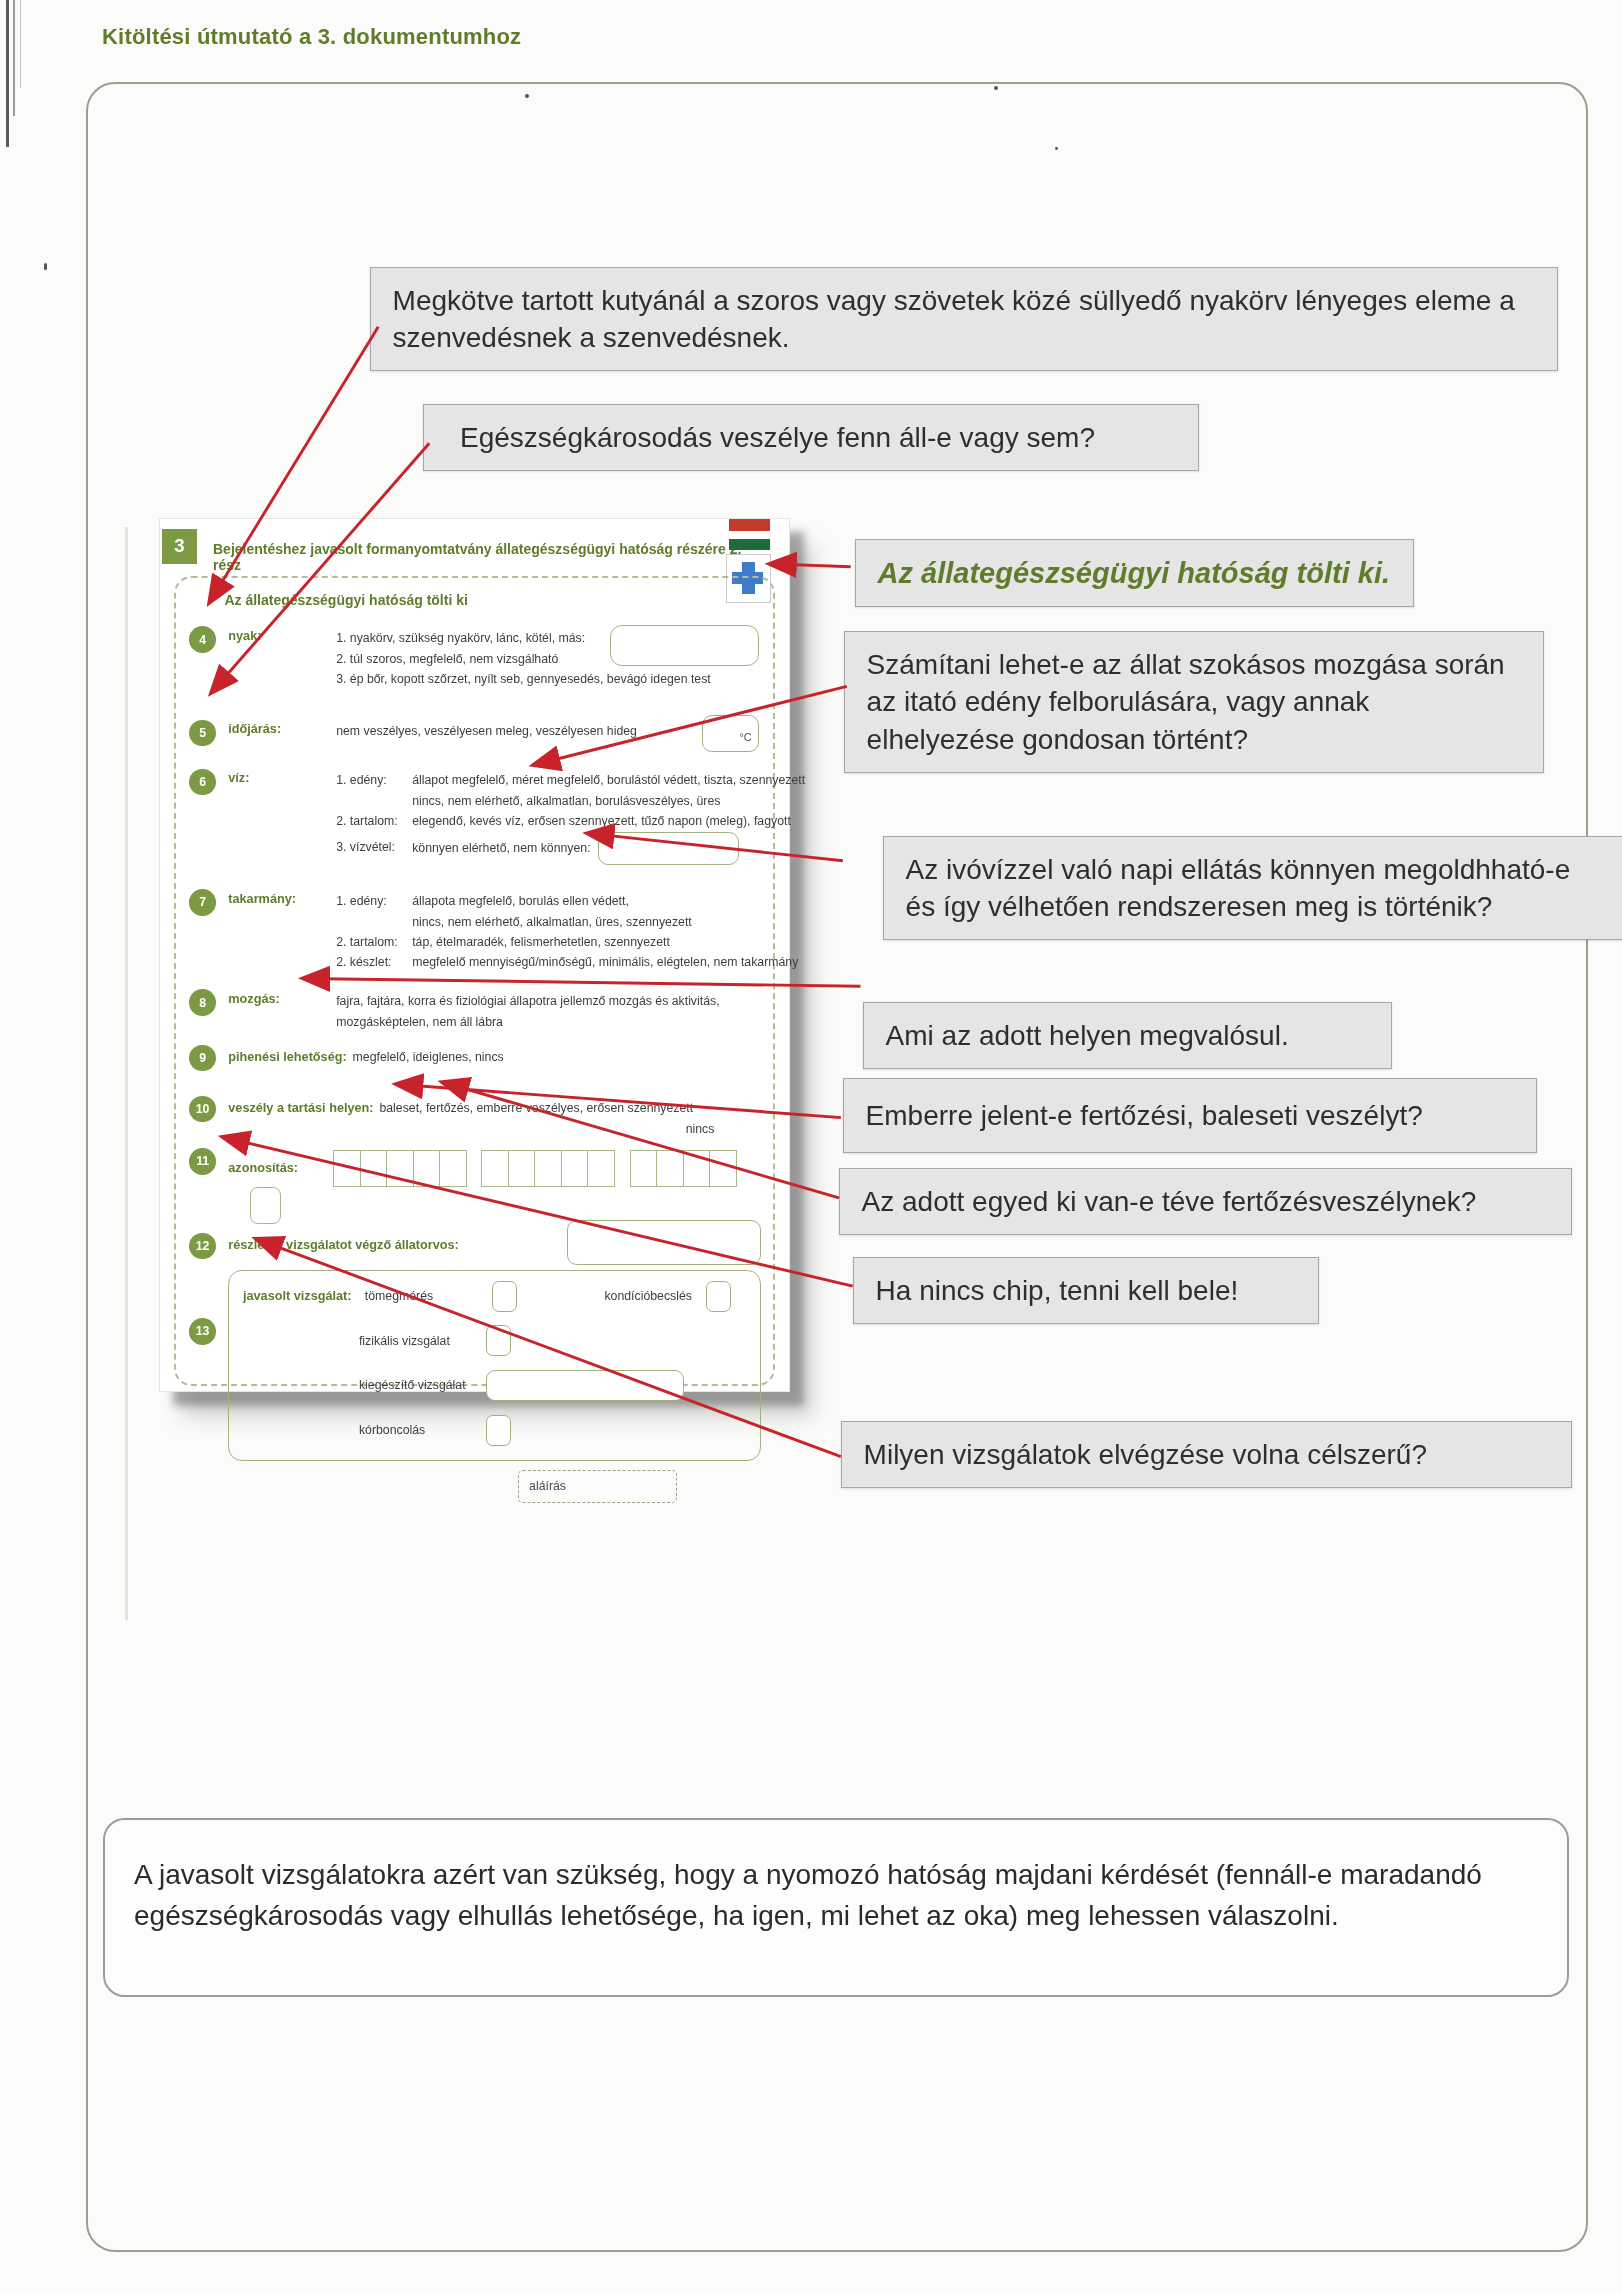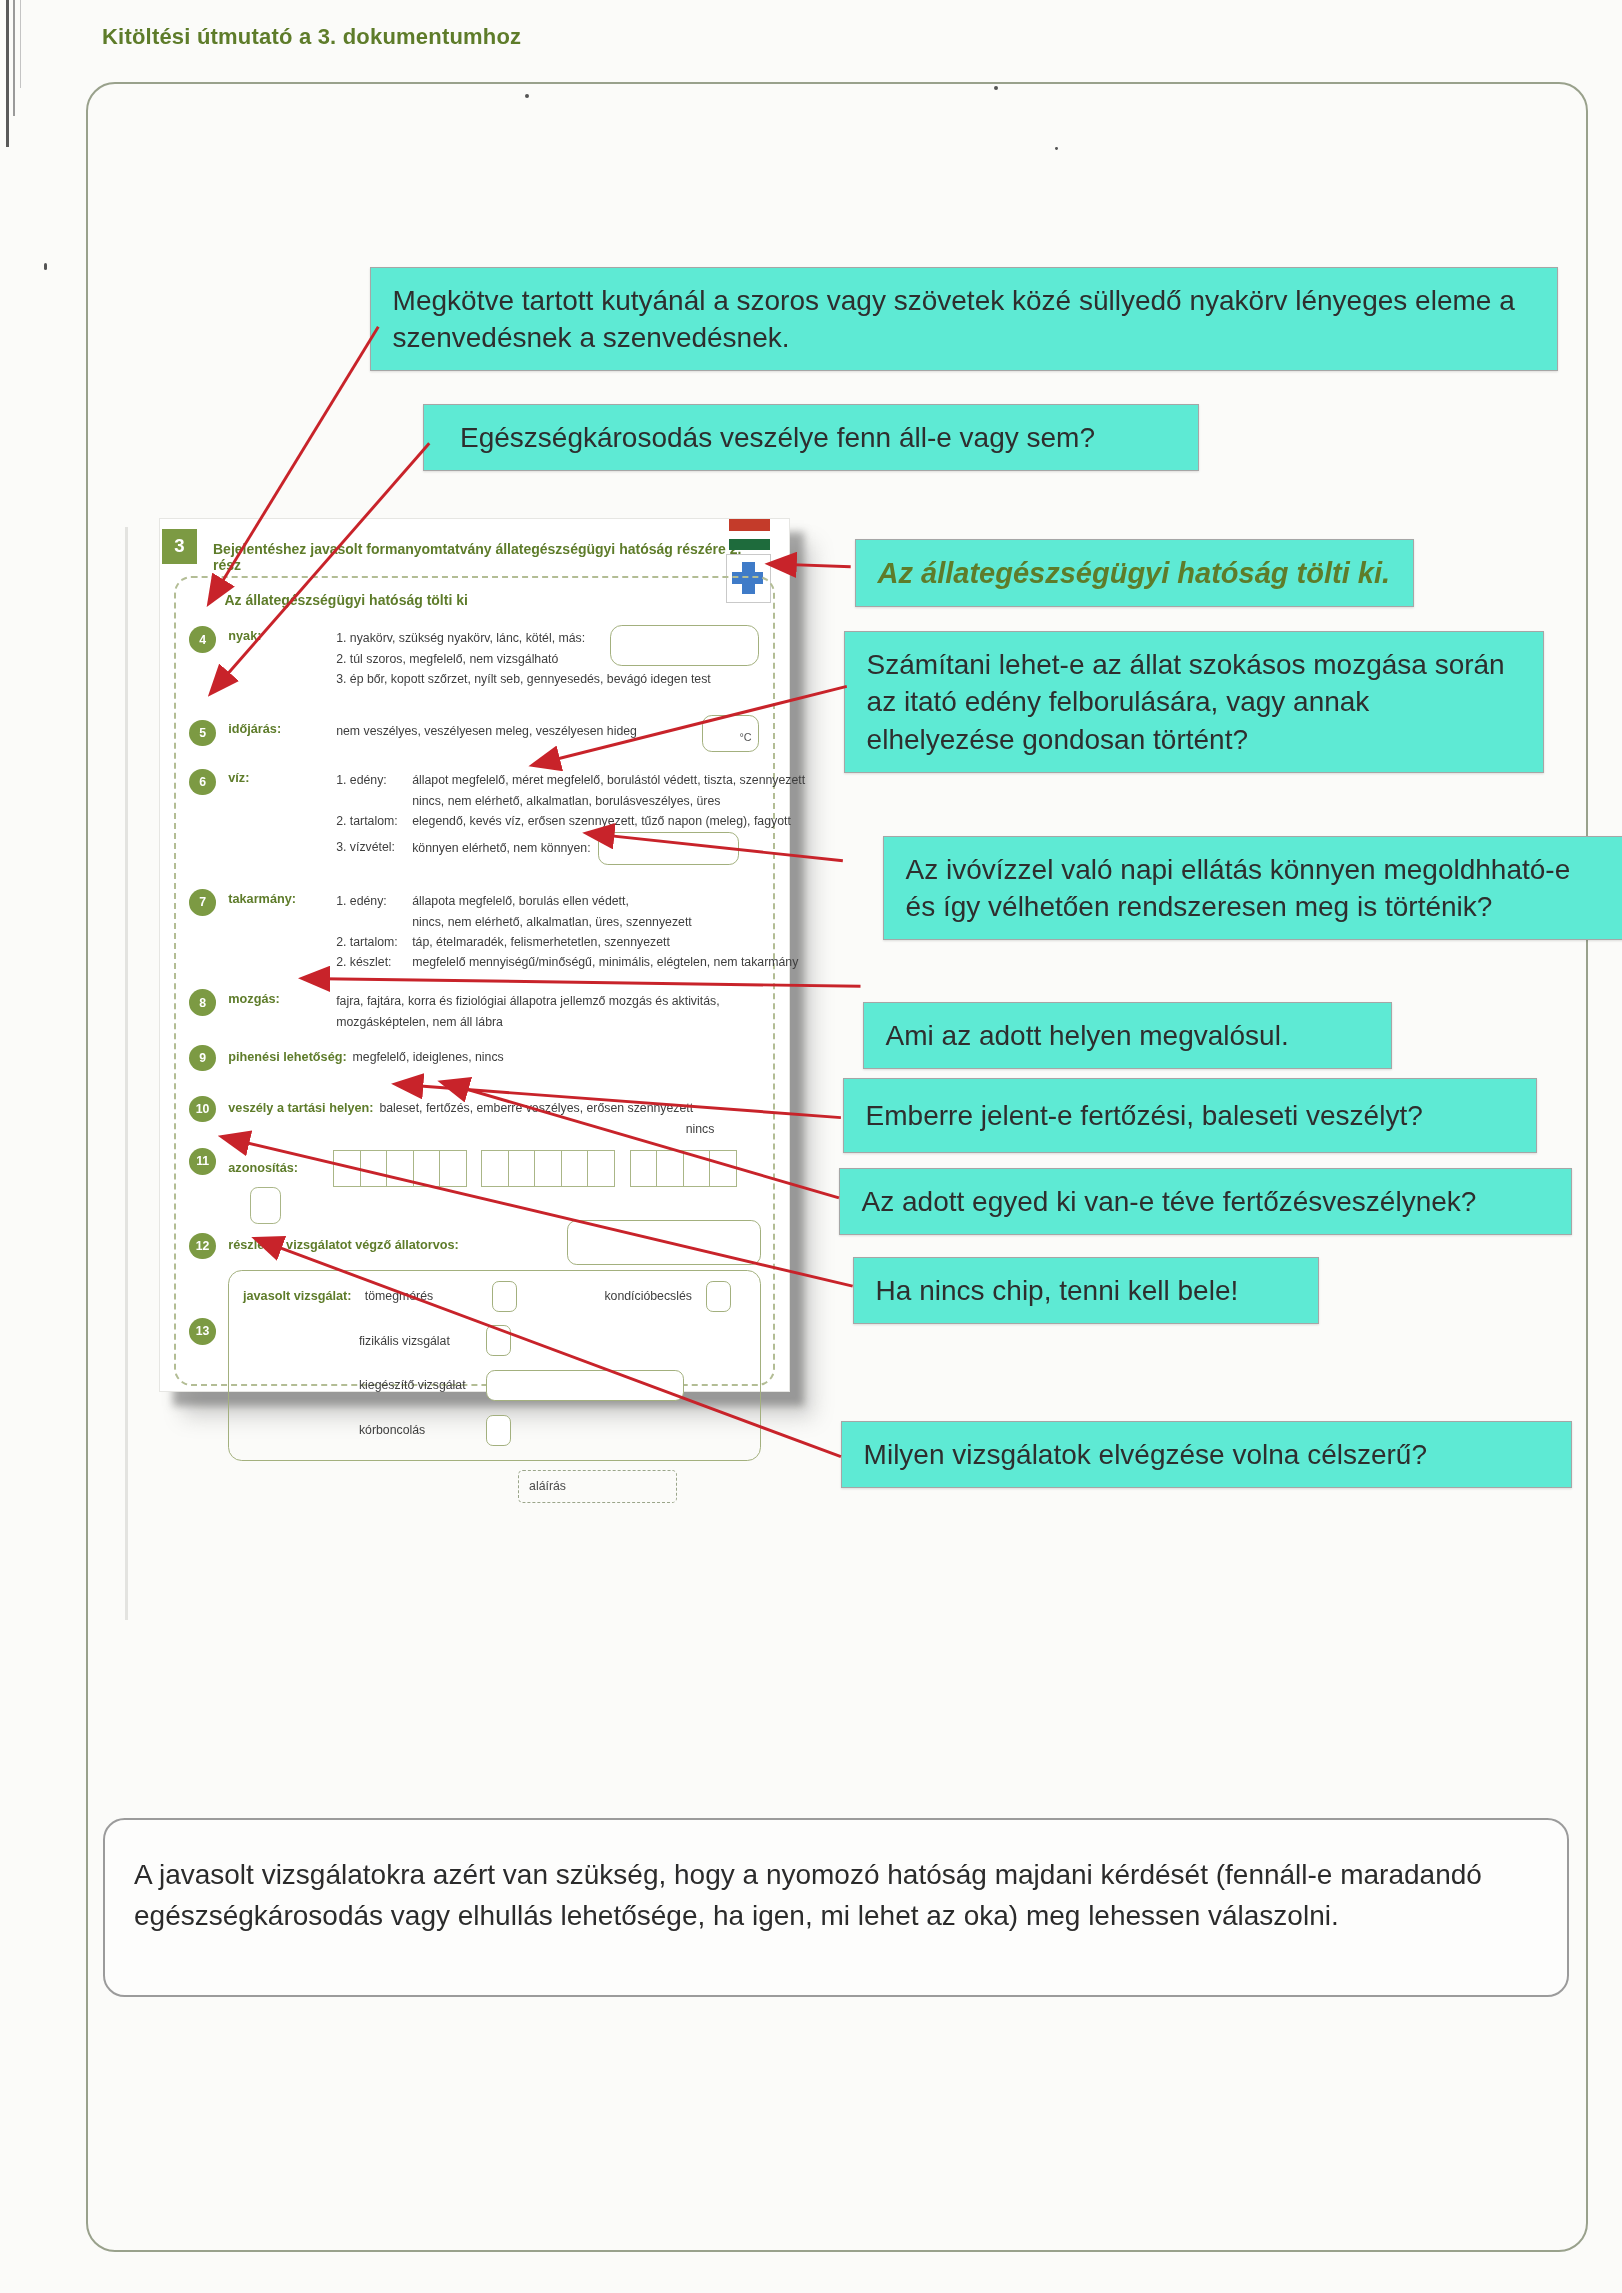--- a/index.html
+++ b/index.html
@@ -28,21 +28,21 @@
   
   .bind1{position:absolute;left:5.9px;top:0;width:2.9px;height:147px;background:#5a5a5a;}
   .bind2{position:absolute;left:12.7px;top:0;width:2px;height:116px;background:#9a9a9a;}
   .bind3{position:absolute;left:19.6px;top:0;width:1px;height:88px;background:#c4c4c4;}
   .margin-line{position:absolute;left:125px;top:527px;width:2.9px;height:1093px;background:#e3e3e0;}
   .speck{position:absolute;background:#555;border-radius:50%;width:3.9px;height:3.9px;}
   .sp1{left:525px;top:94px;} .sp2{left:994px;top:86px;} .sp3{left:1055px;top:147px;width:2.9px;height:2.9px;} .sp4{left:44px;top:263px;height:6.9px;width:2.9px;border-radius:2px;}
 
   
   .callout{
-    position:absolute;background:#5eead4;border:1.5px solid #a6a6a6;
+    position:absolute;background:#e5e5e5;border:1.5px solid #a6a6a6;
     box-shadow:0 1px 2px rgba(0,0,0,.12);
     padding:13.7px 21.6px;font-size:28px;line-height:1.34;color:#2e2e2e;
   }
   .c1{left:370px;top:267px;width:1143px;}
   .c2{left:423px;top:404px;width:716px;padding-left:36px;}
   .c3{left:855px;top:539px;width:514px;color:#5e7c2a;font-weight:700;font-size:29px;font-style:italic;}
   .c4{left:824px;top:631px;width:655px;margin-left:20px;}
   .c5{left:843px;top:836px;width:698px;margin-left:40px;}
   .c6{left:863px;top:1002px;width:484px;}
   .c7{left:843px;top:1078px;width:649px;padding-top:17.6px;padding-bottom:17.6px;}

